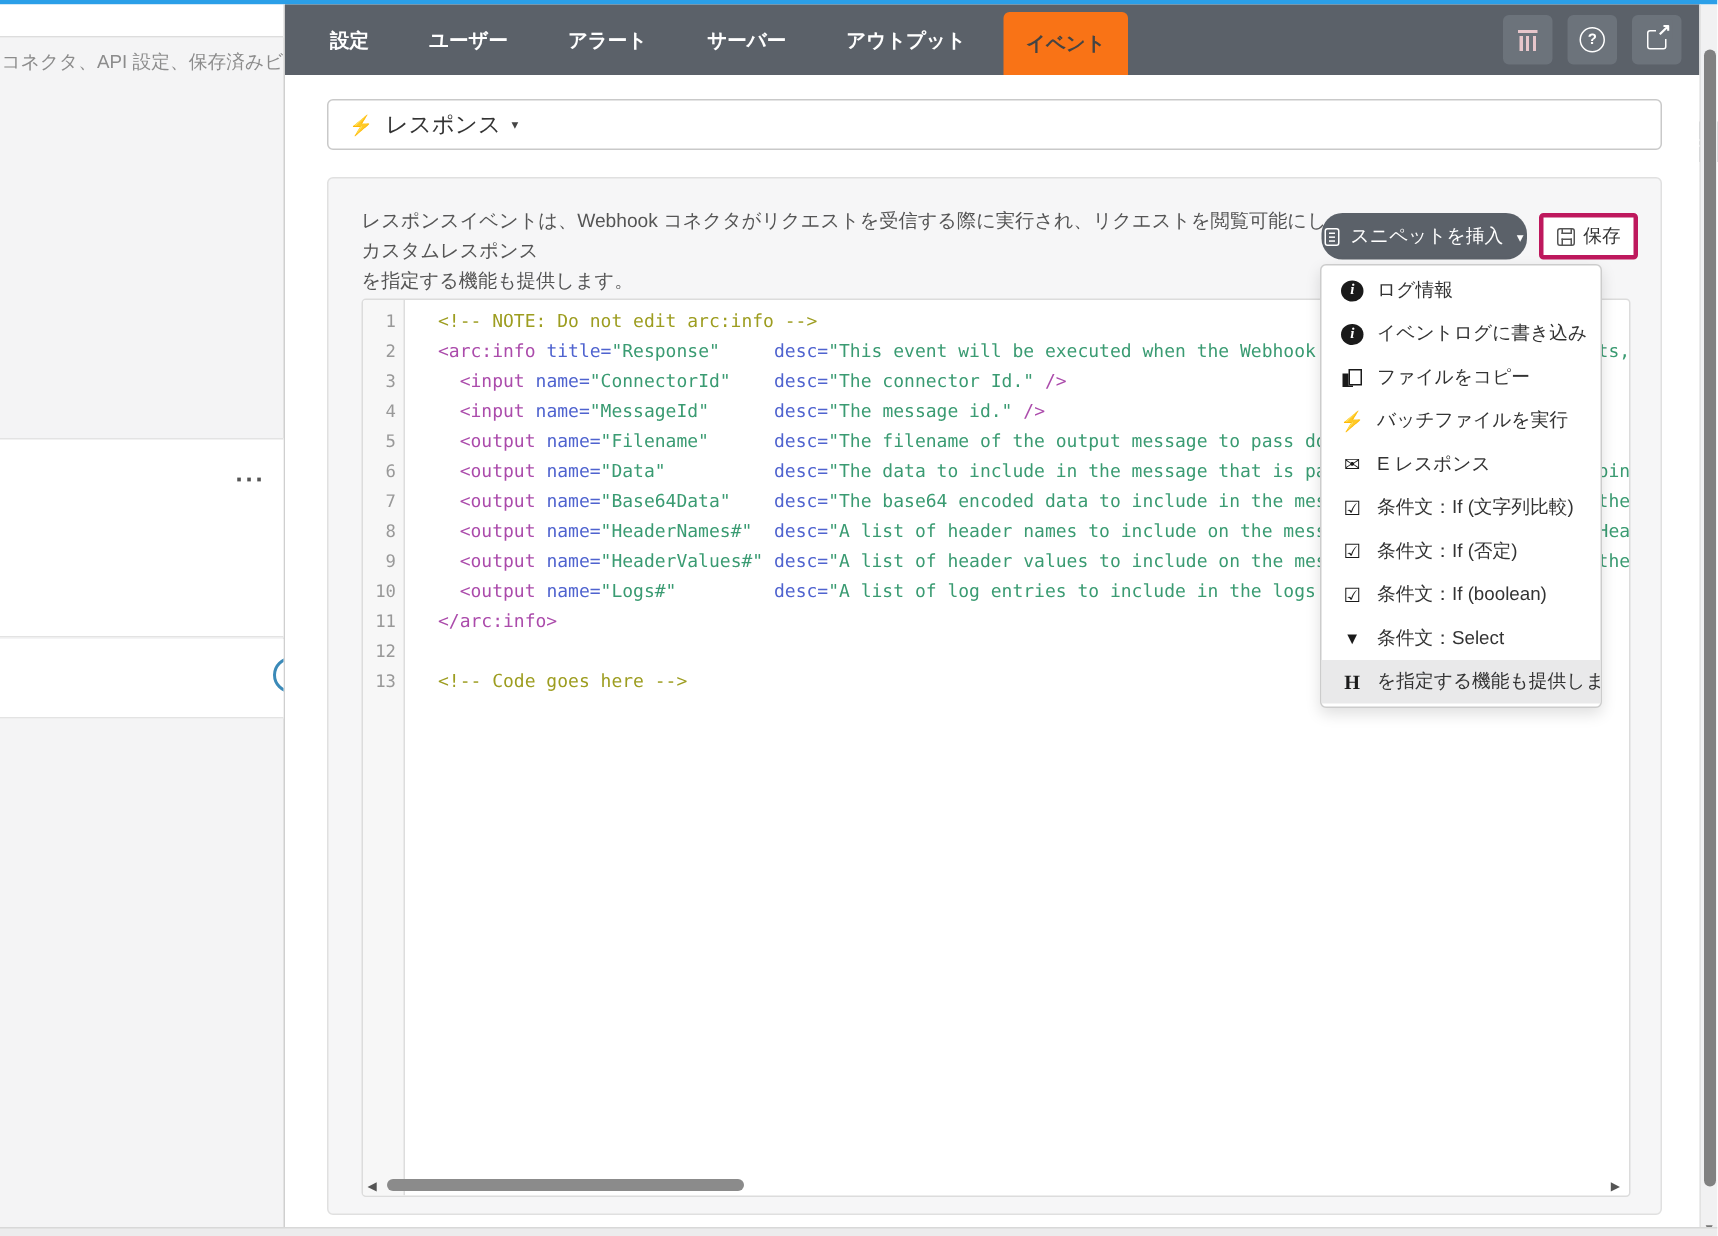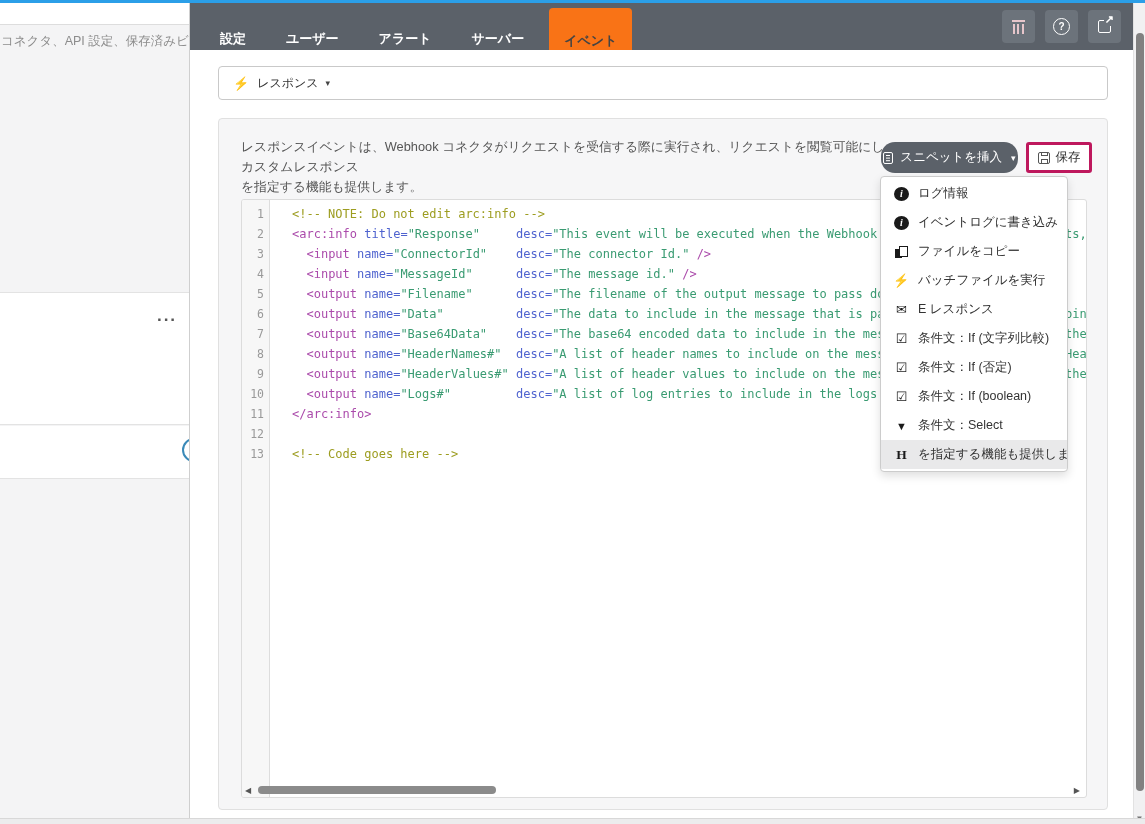--- a/index.html
+++ b/index.html
@@ -26,21 +26,21 @@
   .more-dots{position:absolute;top:20px;right:13px;color:#555;font-size:17px;font-weight:bold;
              letter-spacing:1px;line-height:14px;cursor:pointer}
   .sidebar-card2{position:absolute;top:423px;left:0;width:190px;height:53px;background:#fff;
                  border-bottom:1px solid #e3e3e3}
   .spinner{position:absolute;top:435px;left:182px;width:24px;height:24px;border:2.5px solid #3b8ab8;
            border-radius:50%}
 
   
   .header{position:absolute;top:3px;left:190px;width:943px;height:47px;background:var(--header-bg)}
   .tabs{position:absolute;left:10px;top:0;height:47px;display:flex;align-items:flex-end}
-  .tab{color:#fff;font-size:13px;font-weight:600;padding:12px 15px;margin:0 5px;height:47px;
+  .tab{color:#fff;font-size:13px;font-weight:600;padding:0 15px;margin:0 5px;height:47px;
        line-height:47px;cursor:pointer;white-space:nowrap}
   .tab.active{background:#f97316;color:#444;height:42px;line-height:42px;border-radius:4px 4px 0 0}
   .header-actions{position:absolute;right:12px;top:7px;display:flex;gap:10px}
   .hbtn{width:33px;height:33px;background:var(--header-btn);border-radius:4px;display:flex;
         align-items:center;justify-content:center;cursor:pointer}
   .trash{position:relative;width:11px;height:14px}
   .trash::before{content:"";position:absolute;top:0;left:-1px;right:-1px;height:2px;background:#e7c6cb}
   .trash::after{content:"";position:absolute;top:4px;left:0;right:0;bottom:0;
     background:linear-gradient(90deg,#e7c6cb 0 2px,transparent 2px 4.5px,#e7c6cb 4.5px 6.5px,transparent 6.5px 9px,#e7c6cb 9px 11px)}
   .help{width:17px;height:17px;border:1.5px solid #fff;border-radius:50%;color:#fff;font-size:10px;
@@ -48,21 +48,21 @@
   .ext{position:relative;width:13px;height:13px;border:1.5px solid #fff;border-radius:2px}
   .ext::after{content:"↗";position:absolute;top:-8px;right:-5px;color:#fff;font-size:11px;
               font-weight:bold;background:var(--header-btn);padding:0 1px}
 
   
   .main{position:absolute;top:50px;left:190px;width:943px;height:768px;background:#fff}
   .selector{position:absolute;top:16px;left:28px;width:890px;height:34px;background:#fff;
             border:1px solid #c9c9c9;border-radius:4px;display:flex;align-items:center;
             padding-left:14px;cursor:pointer}
   .bolt-glyph{font-size:13px;color:#222;margin-right:8px}
-  .selector-label{font-size:12px;color:#333}
+  .selector-label{font-size:15px;color:#333}
   .caret{font-size:9px;color:#444;margin-left:7px}
 
   .panel{position:absolute;top:68px;left:28px;width:890px;height:692px;background:#f6f6f7;
          border:1px solid #e0e0e0;border-radius:4px}
   .panel-desc{position:absolute;top:18px;left:22px;width:662px;font-size:12.8px;color:#555;
               line-height:1.58;white-space:pre-line}
   .btn-snippet{position:absolute;top:23px;left:662px;width:137px;height:31px;background:#5b6169;
                border-radius:14px;color:#fff;font-size:12.5px;display:flex;align-items:center;
                justify-content:center;gap:7px;cursor:pointer}
   .doc-icon{width:10px;height:12px;border:1.3px solid #fff;border-radius:2px;position:relative}
@@ -136,20 +136,21 @@
   <div class="spinner"></div>
 </div>
 <div class="sidebar-close">×</div>
 
 <div class="header">
   <div class="tabs">
       <div class="tab">設定</div>
       <div class="tab">ユーザー</div>
       <div class="tab">アラート</div>
       <div class="tab">サーバー</div>
+      <div class="tab">アウトプット</div>
       <div class="tab active">イベント</div>
     </div>
   <div class="header-actions">
     <div class="hbtn">
       <span class="trash"></span>
     </div>
     <div class="hbtn">
       <span class="help">?</span>
     </div>
     <div class="hbtn">

